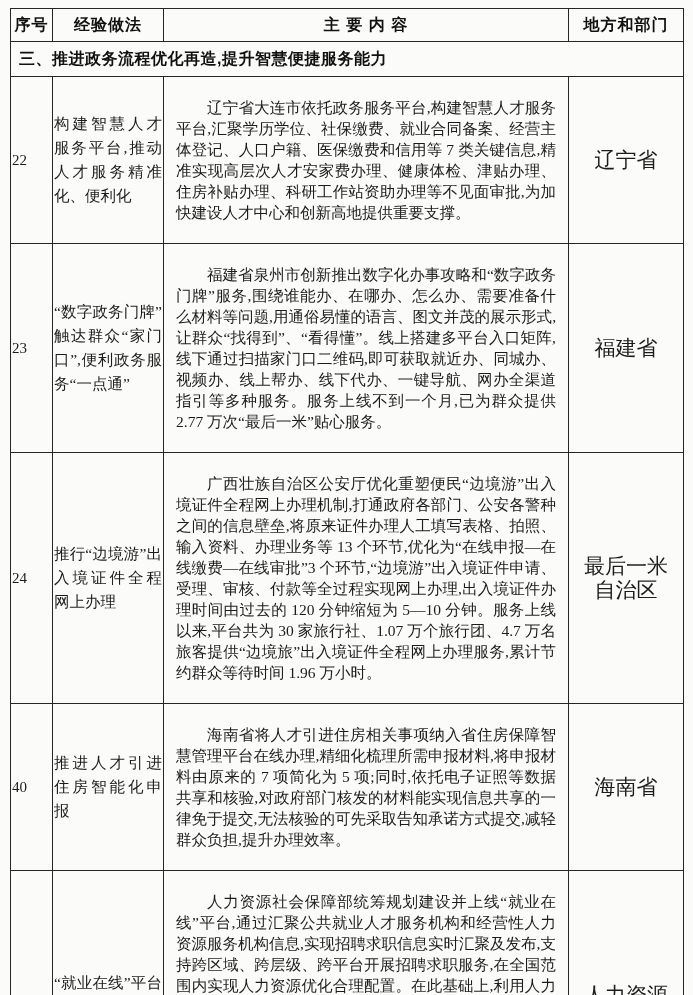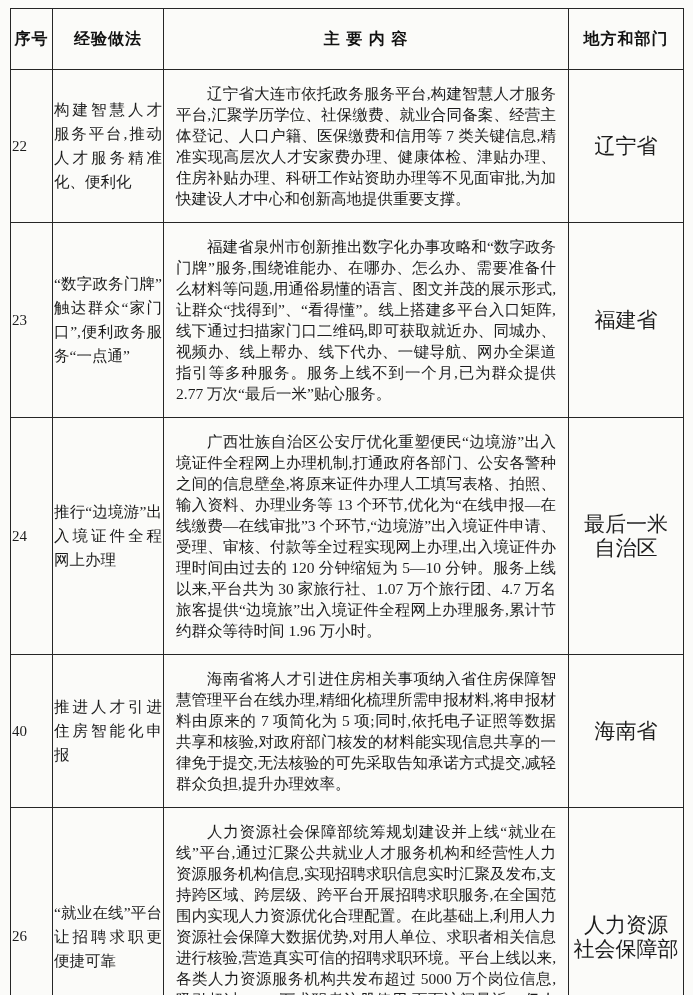--- a/index.html
+++ b/index.html
@@ -31,21 +31,21 @@
     box-sizing: border-box;
   }
   .doc-table th {
     font-family: "Liberation Sans", "DejaVu Sans", sans-serif;
     font-weight: 700;
     font-size: 16px;
     text-align: center;
     letter-spacing: 1px;
     color: #111;
   }
-  tr.header-row { height: 61px; margin-left: 48px; }
+  tr.header-row { height: 33px; margin-left: 48px; }
   tr.section-row { height: 35px; }
   td.section-cell {
     font-family: "Liberation Sans", "DejaVu Sans", sans-serif;
     font-weight: 700;
     font-size: 16px;
     text-align: left;
     padding: 0 8px;
     letter-spacing: 0.5px;
     color: #111;
   }
@@ -54,21 +54,21 @@
     font-size: 15px;
   }
   td.practice-cell {
     padding: 2px 1px;
     font-size: 15.5px;
     line-height: 24px;
     text-align: justify;
     text-justify: inter-character;
   }
   td.content-cell {
-    padding: 13px 12px;
+    padding: 20px 12px;
     font-size: 15.5px;
     line-height: 21px;
     text-align: justify;
     text-justify: inter-character;
   }
   td.content-cell .para {
     text-indent: 2em;
     margin: 0;
   }
   td.region-cell {
@@ -91,20 +91,23 @@
     </colgroup>
     <thead>
       <tr class="header-row">
         <th>序号</th>
         <th>经验做法</th>
         <th>主 要 内 容</th>
         <th>地方和部门</th>
       </tr>
     </thead>
     <tbody>
+      <tr class="section-row">
+        <td class="section-cell" colspan="4">三、推进政务流程优化再造,提升智慧便捷服务能力</td>
+      </tr>
 
       <tr class="data-row" style="height:145px">
         <td class="no-cell">22</td>
         <td class="practice-cell">构建智慧人才服务平台,推动人才服务精准化、便利化</td>
         <td class="content-cell">
             <div class="para">辽宁省大连市依托政务服务平台,构建智慧人才服务平台,汇聚学历学位、社保缴费、就业合同备案、经营主体登记、人口户籍、医保缴费和信用等 7 类关键信息,精准实现高层次人才安家费办理、健康体检、津贴办理、住房补贴办理、科研工作站资助办理等不见面审批,为加快建设人才中心和创新高地提供重要支撑。</div>
           </td>
         <td class="region-cell">辽宁省</td>
       </tr>
 

